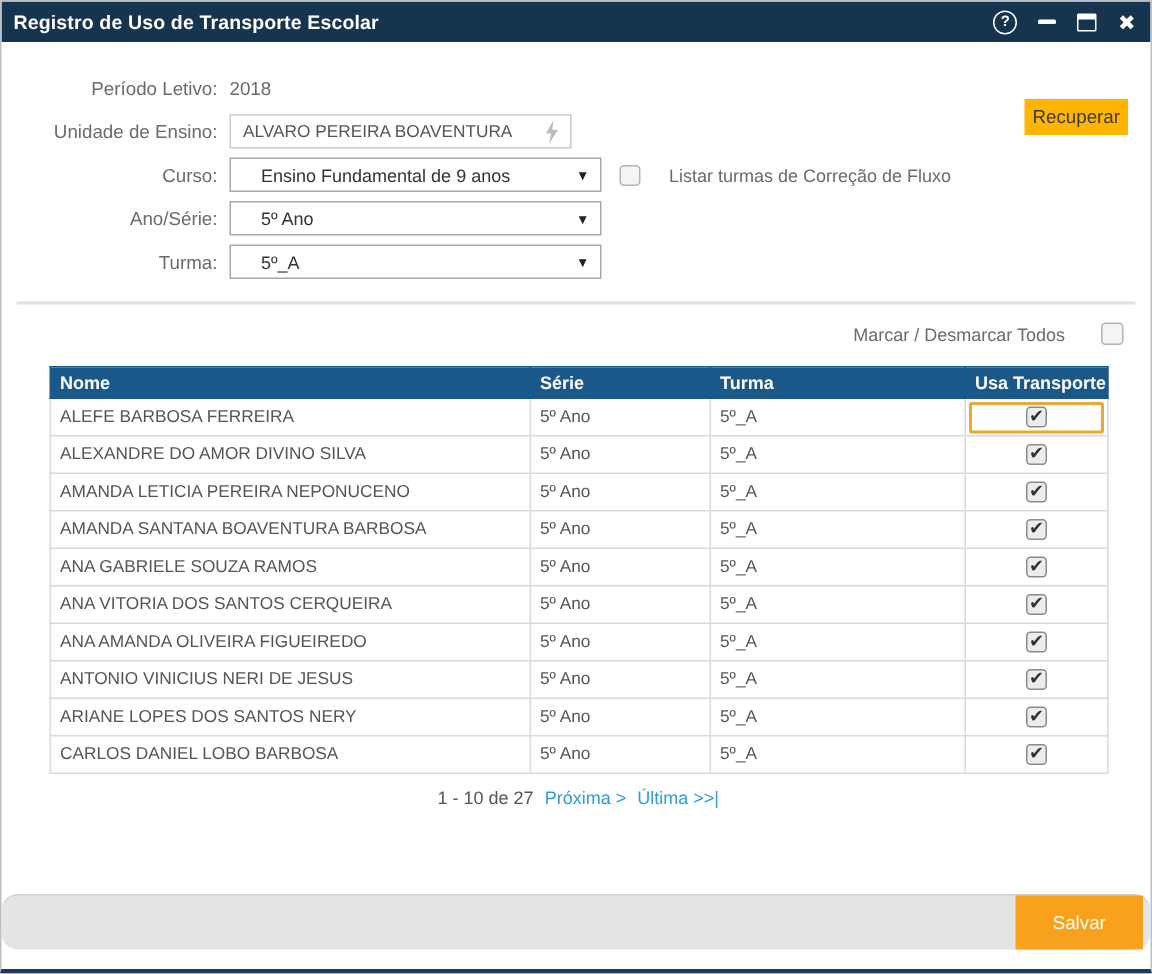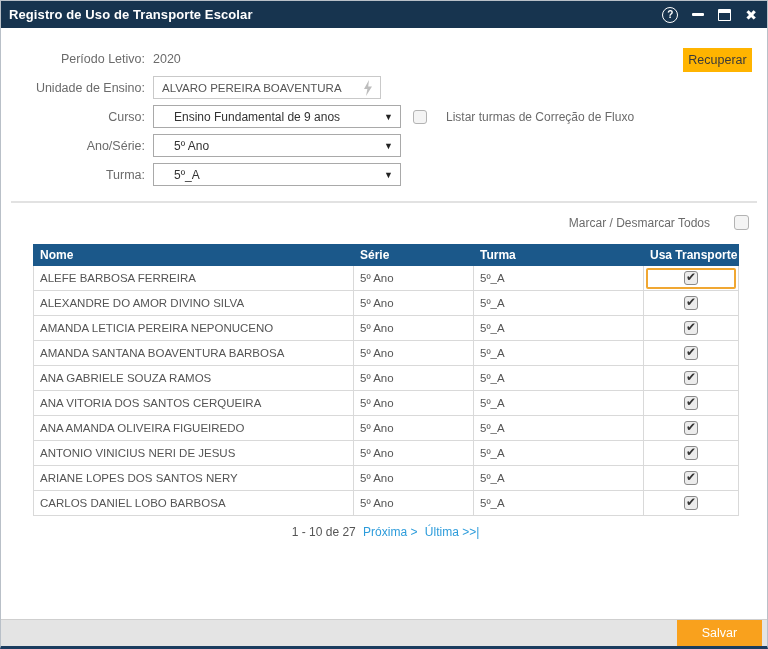--- a/index.html
+++ b/index.html
@@ -51,21 +51,21 @@
     background:#f4f4f4; position:relative; cursor:pointer; flex:0 0 auto;
   }
   .checkbox.checked { background:#ececec; border-color:#8a8a8a; }
   .checkbox.checked::after {
     content:"\2714"; position:absolute; left:1px; top:-2px; font-size:12px; color:#333;
   }
   .flow-check { display:flex; align-items:center; margin-left:12px; gap:19px; }
   .flow-check .cblabel { font-size:12px; color:#6b6b6b; }
 
   .btn-recuperar {
-    position:absolute; top:20px; right:15px; width:69px; height:24px;
+    position:absolute; top:38px; right:15px; width:69px; height:24px;
     background:#ffb400; border:none; color:#3a3a3a; font-size:12.5px;
     font-family:inherit; cursor:pointer;
   }
 
   .divider { height:2px; background:#e2e2e2; margin:12px 10px 0 10px; }
 
   
   .toggle-all {
     display:flex; align-items:center; justify-content:flex-end;
     padding:12px 18px 0 0; gap:24px;
@@ -96,23 +96,23 @@
 
   
   .pagination {
     width:705px; margin-left:32px; text-align:center; padding-top:9px;
     font-size:12px; color:#555;
   }
   .pagination a { color:#2d9cdb; cursor:pointer; margin-left:4px; }
 
   
   .footer {
-    position:absolute; left:0; right:0; bottom:0; height:27px;
+    position:absolute; left:0; right:0; bottom:13px; height:37px;
     background:#e4e4e4; border-top:1px solid #cfcfcf;
-    display:flex; justify-content:flex-end; align-items:stretch;
+    display:flex; justify-content:flex-end; align-items:stretch;border-radius:11px;
   }
   .btn-salvar {
     width:85px; height:100%; margin-right:5px; border:none;
     background:#f9a11d; color:#fff; font-size:12.5px; font-family:inherit; cursor:pointer;
   }
 </style>
 </head>
 <body>
 
 <div class="window">
@@ -132,21 +132,21 @@
     </span>
   </div>
 
   <div class="content">
 
     <div class="form-area">
       <button class="btn-recuperar">Recuperar</button>
 
       <div class="frow">
         <span class="flabel">Período Letivo:</span>
-        <span class="static-value">2020</span>
+        <span class="static-value">2018</span>
       </div>
 
       <div class="frow">
         <span class="flabel">Unidade de Ensino:</span>
         <div class="tinput">
           <span>ALVARO PEREIRA BOAVENTURA</span>
           <span class="bolt">
             <svg width="12" height="16" viewBox="0 0 12 16">
                 <path d="M7 0 L2 9 H5.4 L4 16 L10 6.5 H6.2 Z" fill="#bdbdbd"></path>
               </svg>

